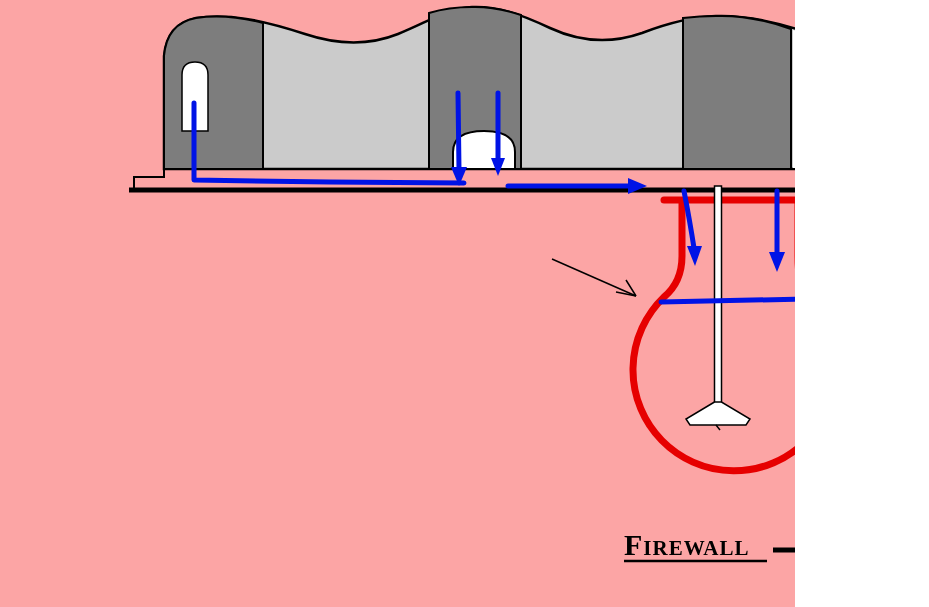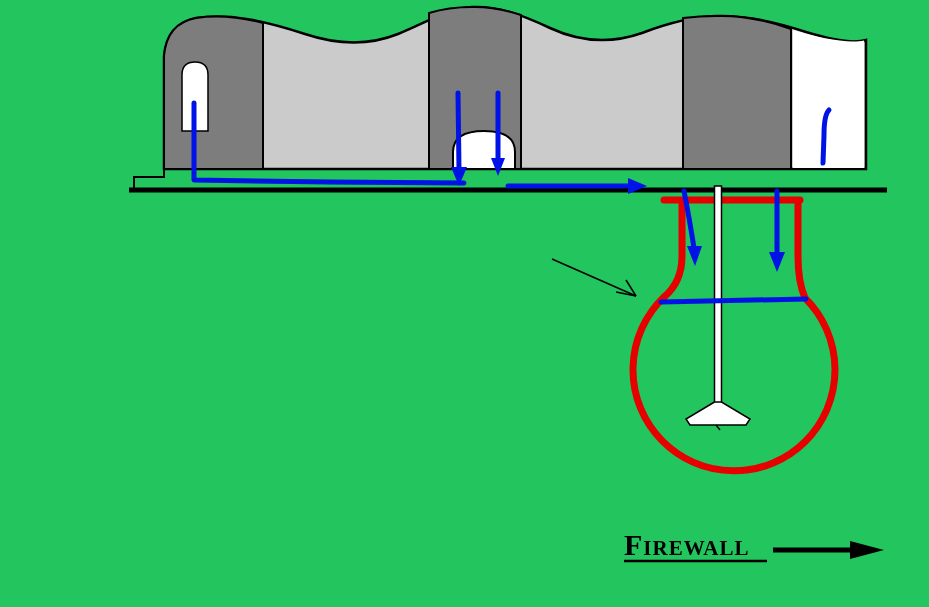--- a/index.html
+++ b/index.html
@@ -3,23 +3,23 @@
 <meta charset="utf-8">
 <style>
   html, body {
     margin: 0;
     padding: 0;
     background: #ffffff;
     font-family: "Liberation Sans", sans-serif;
   }
   #stage {
     position: relative;
-    width: 929px;
+    width: 795px;
     height: 607px;
-    background: #22c55e;
+    background: #fca5a5;
     overflow: hidden;
   }
   svg { display: block; }
   .firewall-text {
     font-family: "Liberation Serif", serif;
     font-weight: bold;
     font-variant: small-caps;
     font-size: 30px;
     letter-spacing: 1px;
     fill: #000000;

